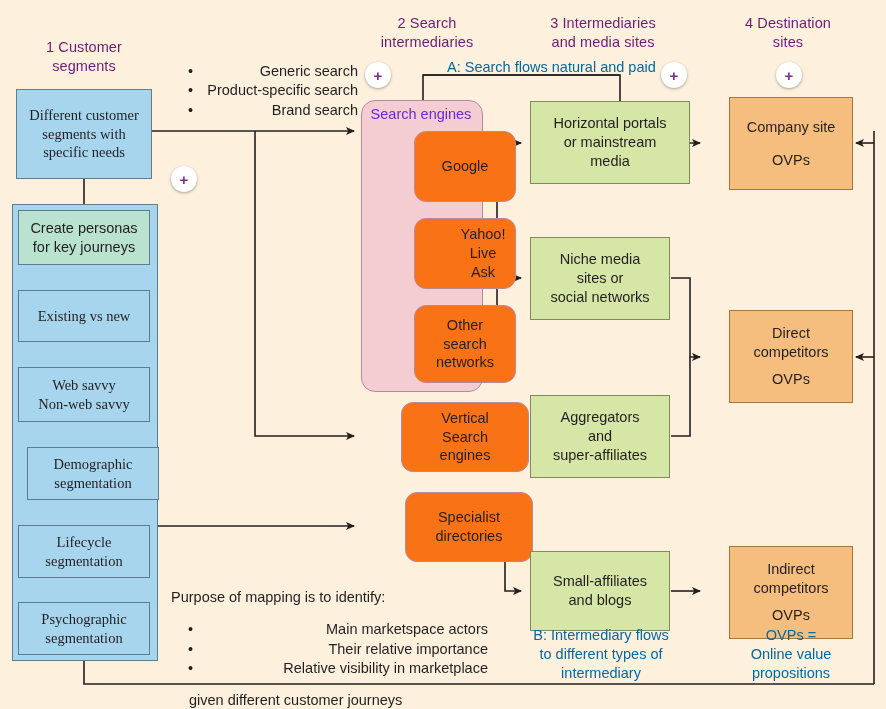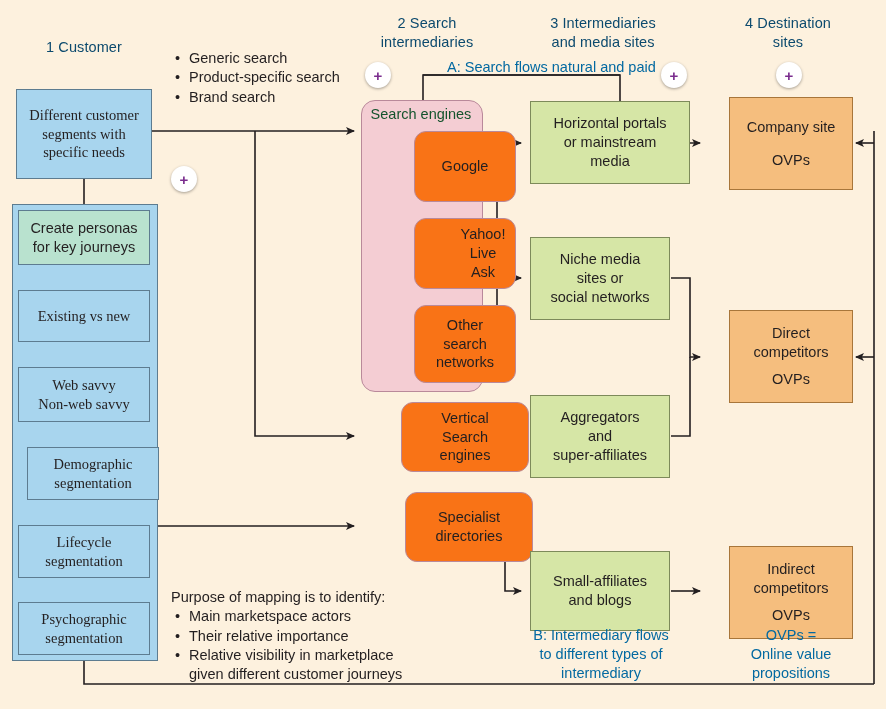--- a/index.html
+++ b/index.html
@@ -7,21 +7,21 @@
   #figure{
     position:relative;
     width:886px;height:709px;
     background:#fdf1de;
     overflow:hidden;
   }
   .col-title{
     position:absolute;
     text-align:center;
     font-size:14.5px;
-    color:#0c4a6e;
+    color:#701a75;
     line-height:1.28;
     letter-spacing:.1px;
   }
   .box{
     position:absolute;
     box-sizing:border-box;
     display:flex;
     align-items:center;
     justify-content:center;
     text-align:center;
@@ -37,21 +37,21 @@
   .pink-outer{background:#f4cdd3;border:1px solid #b9899a;border-radius:14px;}
   .green{background:#d6e6a6;border:1px solid #7d8a5a;}
   .orange{background:#f5be7e;border:1px solid #a8763a;}
 
   .note{
     position:absolute;
     font-size:14.5px;
     line-height:1.33;
     color:#231f20;
   }
-  .note ul{margin:0;padding:0 0 0 18px;list-style:none;}
+  .note ul{margin:13px;padding:0 0 0 18px;list-style:none;text-align:right;}
   .note li{position:relative;padding-left:0;}
   .note li:before{
     content:"\2022";
     position:absolute;left:-14px;top:0;
   }
   .flowlabel{
     position:absolute;
     font-size:14.5px;
     line-height:1.3;
     color:#0369a1;
@@ -130,20 +130,21 @@
       <path d="M12,684 L12,684"></path>
     </g>
 
     <g stroke="#231f20" fill="none" stroke-width="1.6">
       <path d="M423,75 L620,75"></path>
     </g>
   </svg>
 
   <div class="col-title" style="left:14px;top:38px;width:140px;">
     <div>1 Customer</div>
+    <div>segments</div>
   </div>
   <div class="col-title" style="left:352px;top:14px;width:150px;">
     <div>2  Search</div>
     <div>intermediaries</div>
   </div>
   <div class="col-title" style="left:513px;top:14px;width:180px;">
     <div>3  Intermediaries</div>
     <div>and media sites</div>
   </div>
   <div class="col-title" style="left:706px;top:14px;width:164px;">
@@ -228,21 +229,21 @@
     <div>intermediary</div>
   </div>
 
   <div class="flowlabel txtlayer" style="left:712px;top:626px;width:158px;">
     <div>OVPs =</div>
     <div>Online value</div>
     <div>propositions</div>
   </div>
 
   <div class="pink-outer boxlayer" style="position:absolute;left:361px;top:100px;width:120px;height:290px;"></div>
-  <div class="txtlayer" style="position:absolute;left:361px;top:106px;width:120px;text-align:center;font-size:14.5px;color:#14532d;">Search engines</div>
+  <div class="txtlayer" style="position:absolute;left:361px;top:106px;width:120px;text-align:center;font-size:14.5px;color:#6d28d9;">Search engines</div>
 
   <div class="box pink boxlayer" style="left:370px;top:131px;width:102px;height:71px;">
     <div class="twoline">
       <span>Google</span>
     </div>
   </div>
 
   <div class="box pink boxlayer" style="left:370px;top:218px;width:102px;height:71px;padding-left:36px;">
     <div class="twoline">
       <span>Yahoo!</span>

